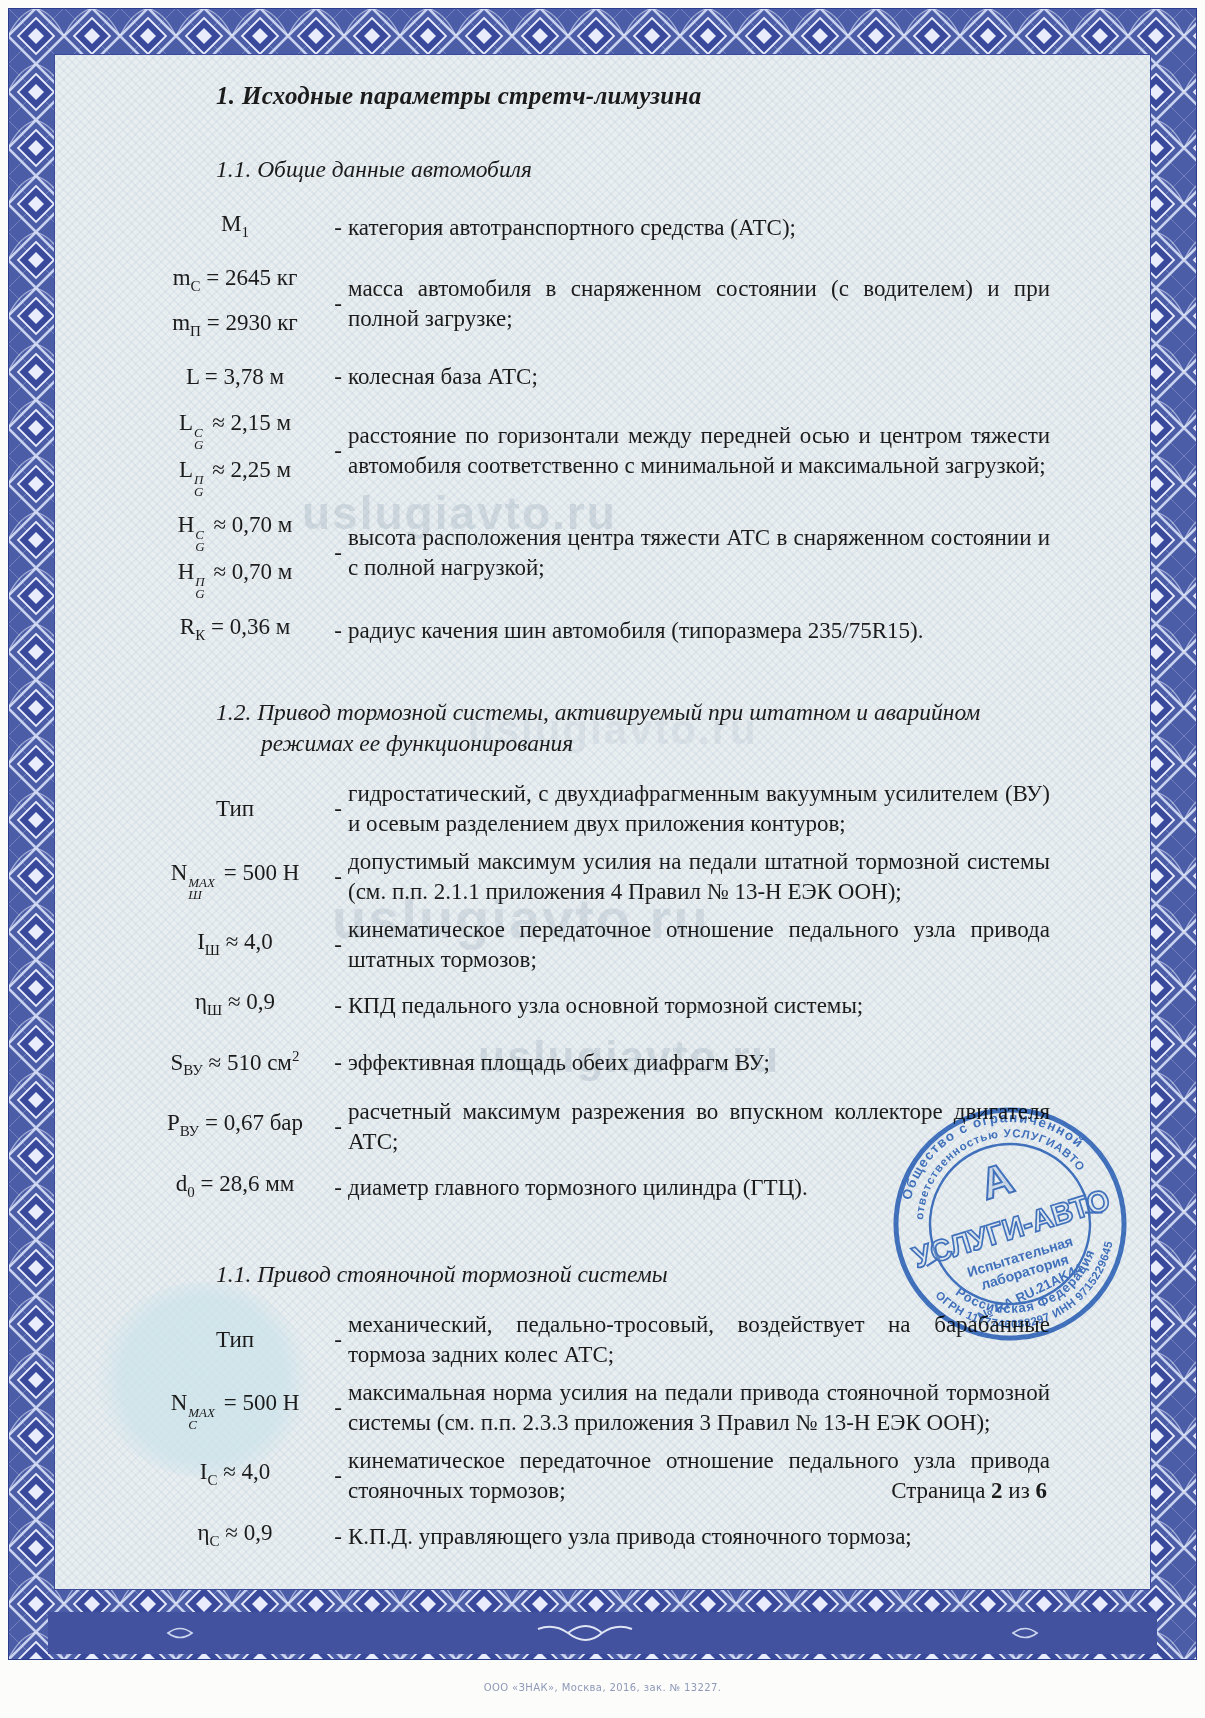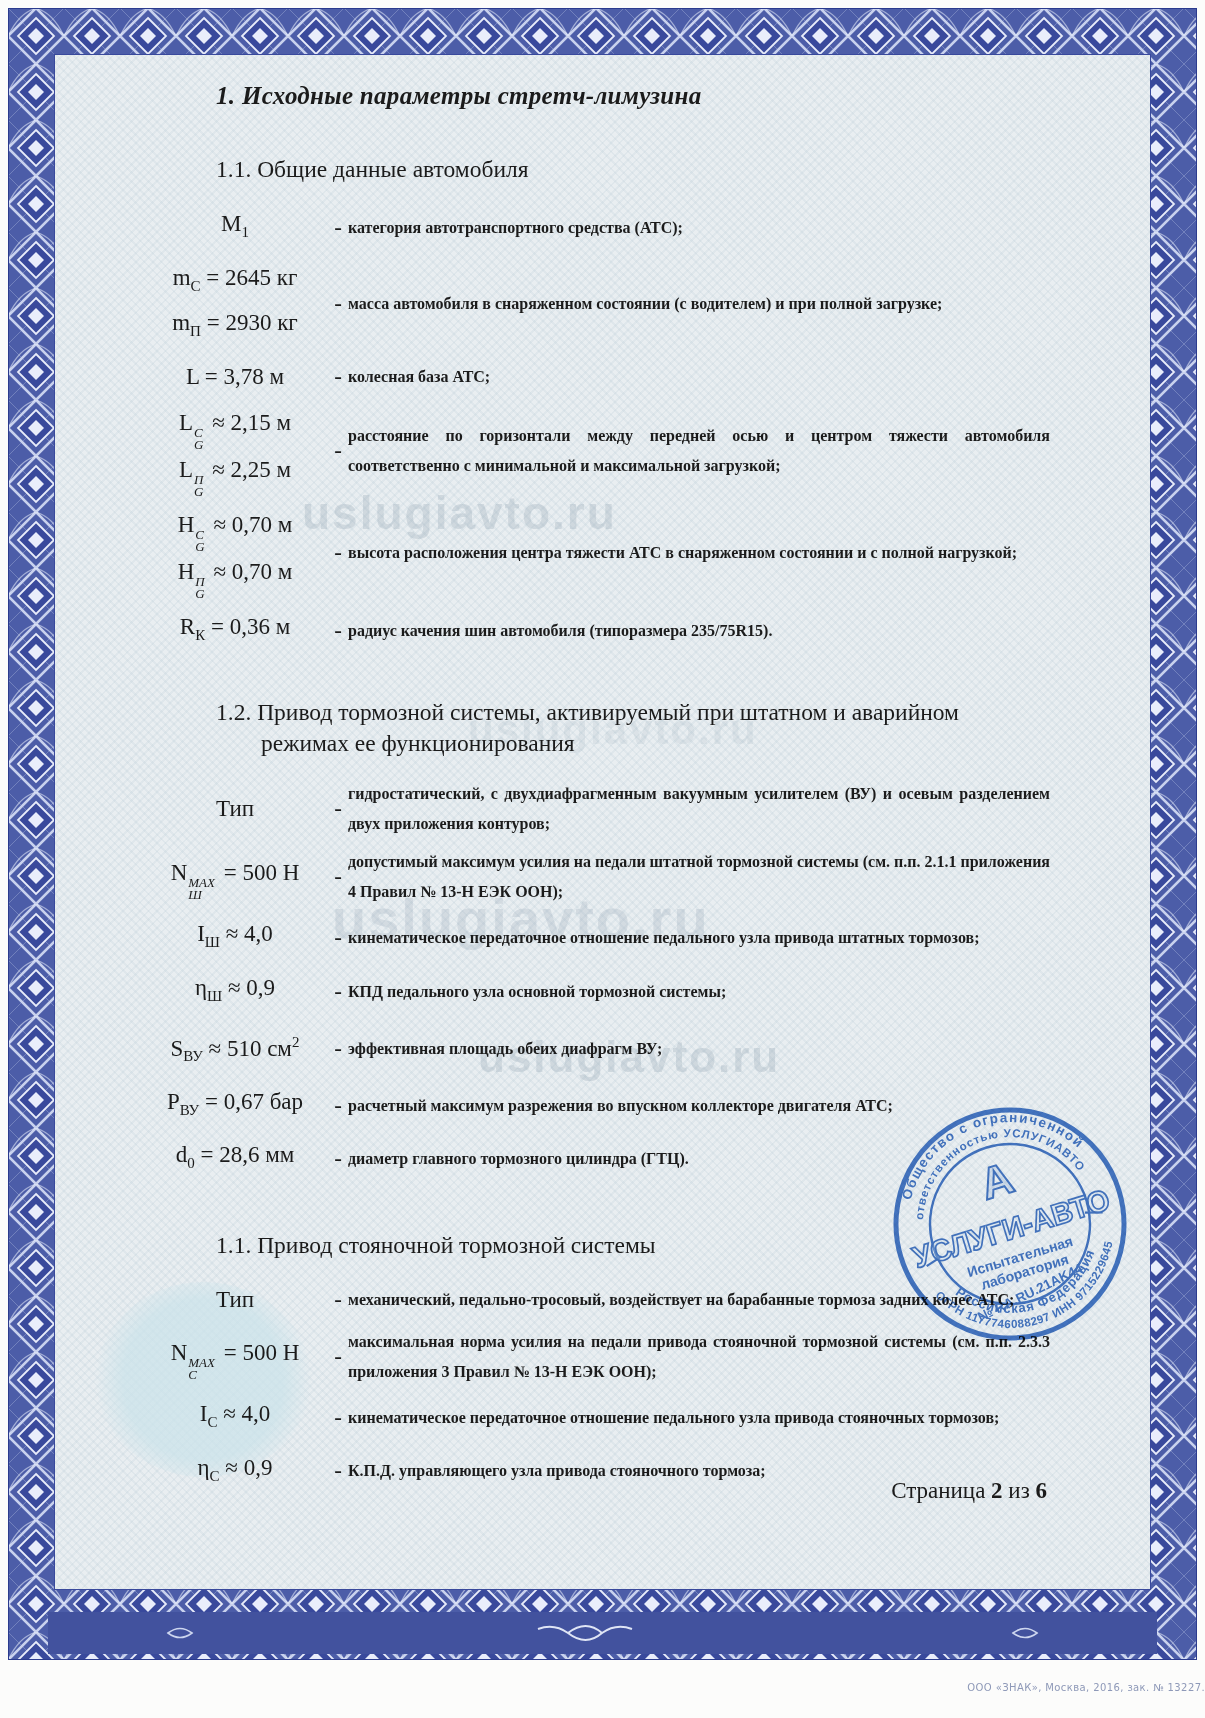--- a/index.html
+++ b/index.html
@@ -18,33 +18,33 @@
       repeating-linear-gradient(-45deg, rgba(171,193,206,.16) 0 2px, transparent 2px 6px);
     outline:1px solid #4a5aa5;
   }
   
   .content{position:absolute;left:142px;top:54px;width:908px;z-index:3;}
   .title{
     font-size:25px;font-weight:bold;font-style:italic;margin:28px 0 12px 74px;
     letter-spacing:.3px;
   }
   .sec h2{
-    font-size:23.5px;font-weight:normal;
+    font-size:23.5px;font-style:italic;font-weight:normal;
     margin:44px 0 20px 74px;max-width:800px;
     padding-left:45px;text-indent:-45px;line-height:31px;
   }
   .sec3 h2{margin-top:48px;}
   .row{
     display:grid;grid-template-columns:186px 20px 1fr;align-items:center;
     margin-bottom:8px;
   }
   .pcell{text-align:center;font-size:23px;}
   .pline{line-height:38px;white-space:nowrap;}
   .dash{text-align:center;font-size:23px;}
-  .desc{text-align:justify;font-size:16px;line-height:30px;font-weight:bold;}
+  .desc{text-align:justify;font-size:23px;line-height:30px;}
   sub,sup{font-size:15px;}
   .stack{
     display:inline-flex;flex-direction:column;font-size:13px;font-style:italic;
     line-height:12px;vertical-align:-7px;margin:0 3px 0 1px;text-align:left;
   }
   .stack span{display:block;}
   
   .wm{
     position:absolute;z-index:2;font-family:"Liberation Sans",sans-serif;
     font-weight:700;letter-spacing:2px;color:rgba(150,165,180,.30);user-select:none;
@@ -62,21 +62,21 @@
     position:absolute;left:888px;top:1102px;width:244px;height:244px;z-index:4;
     transform:rotate(-17deg);opacity:.95;mix-blend-mode:multiply;
   }
   .stamp-box svg{font-family:"Liberation Sans",sans-serif;}
   
   .pagenum{
     position:absolute;top:1478px;right:158px;z-index:3;font-size:23px;
   }
   .pagenum b{font-weight:bold;}
   .printline{
-    position:absolute;top:1682px;left:0;width:100%;text-align:right;z-index:6;
+    position:absolute;top:1682px;left:0;width:100%;text-align:center;z-index:6;
     font-family:"DejaVu Sans",sans-serif;font-size:10px;color:#8e99b8;letter-spacing:.4px;
   }
 </style>
 </head>
 <body>
 
 <svg class="frame" width="1189" height="1652" viewBox="0 0 1189 1652" aria-hidden="true">
   <defs>
     <pattern id="gp" width="56" height="56" patternUnits="userSpaceOnUse">
       <rect width="56" height="56" fill="#4c5da8"></rect>

